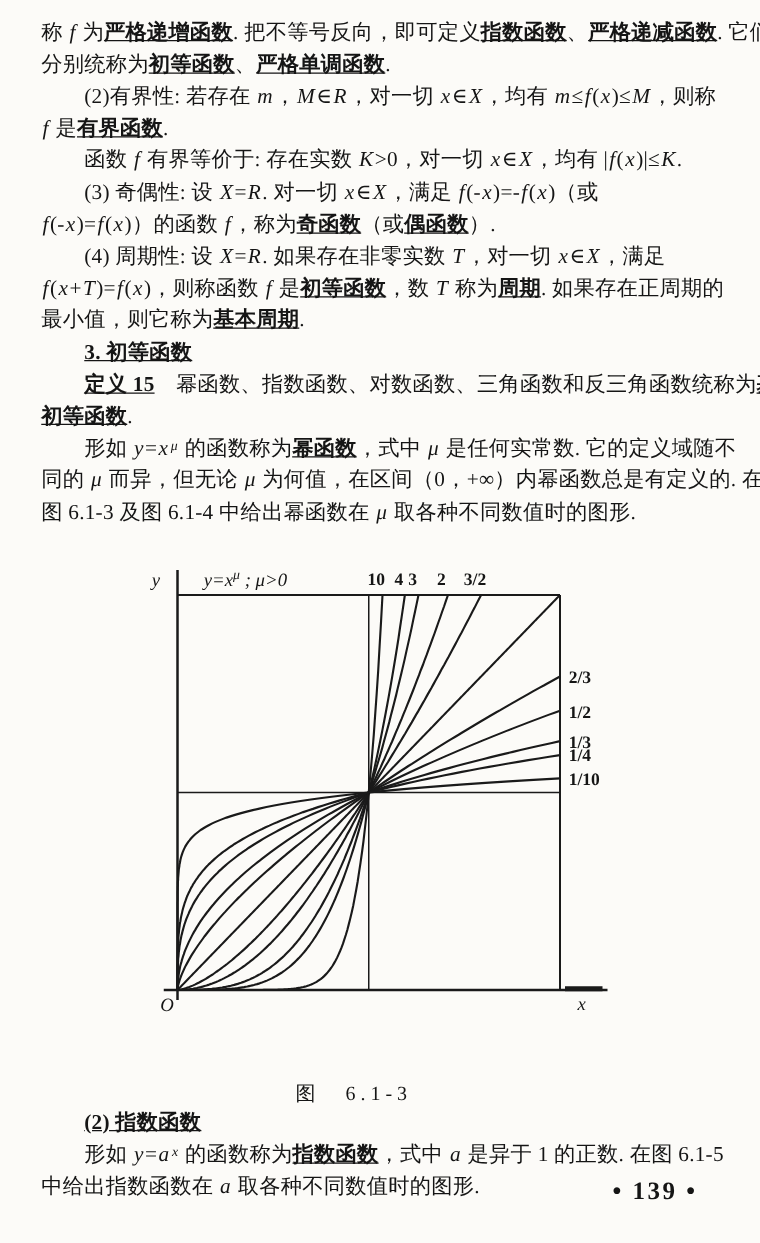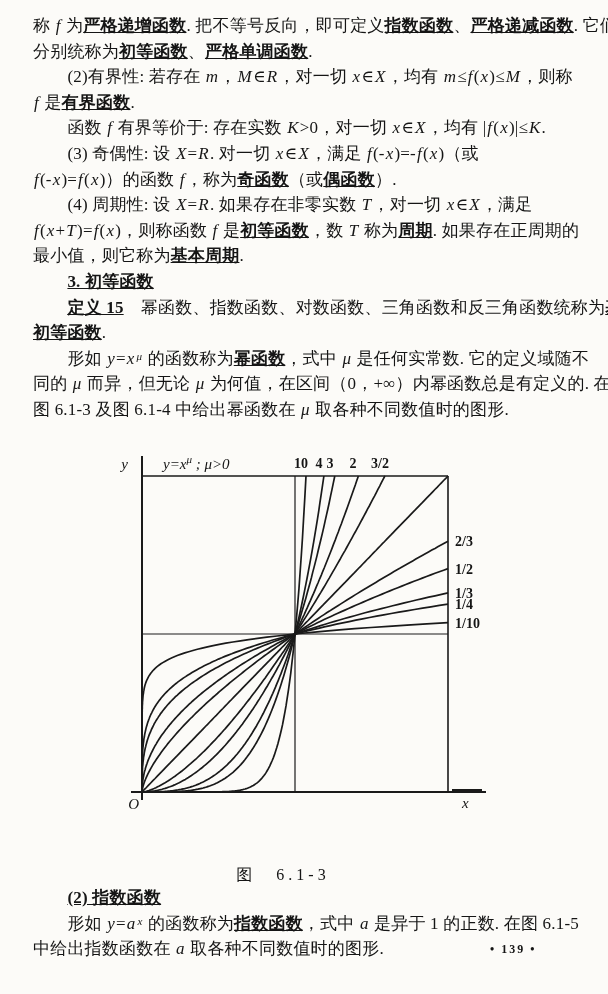--- a/index.html
+++ b/index.html
@@ -17,21 +17,21 @@
   }
   .tline b{font-weight:bold;text-decoration:underline;}
   .tline i{font-style:italic;padding:0 1px;}
   .tline sup{font-size:11px;line-height:0;vertical-align:4px;}
   #figure-wrap{position:absolute;top:450px;left:0;width:608px;height:375px;}
   #caption{
     position:absolute;top:865px;left:0;width:566px;text-align:center;
     font-size:16px;letter-spacing:4px;
   }
   #page-number{
-    position:absolute;top:942px;left:490px;font-size:12px;
+    position:absolute;top:942px;left:490px;font-size:20px;
     letter-spacing:2px;font-weight:bold;
   }
   svg text{fill:#151515;}
   .fig-num{font-size:14px;font-weight:bold;font-family:"Liberation Serif",serif;}
   .fig-var{font-size:15px;font-style:italic;font-family:"Liberation Serif",serif;}
 </style>
 </head>
 <body>
 
 <div id="text-top" class="textblock">

